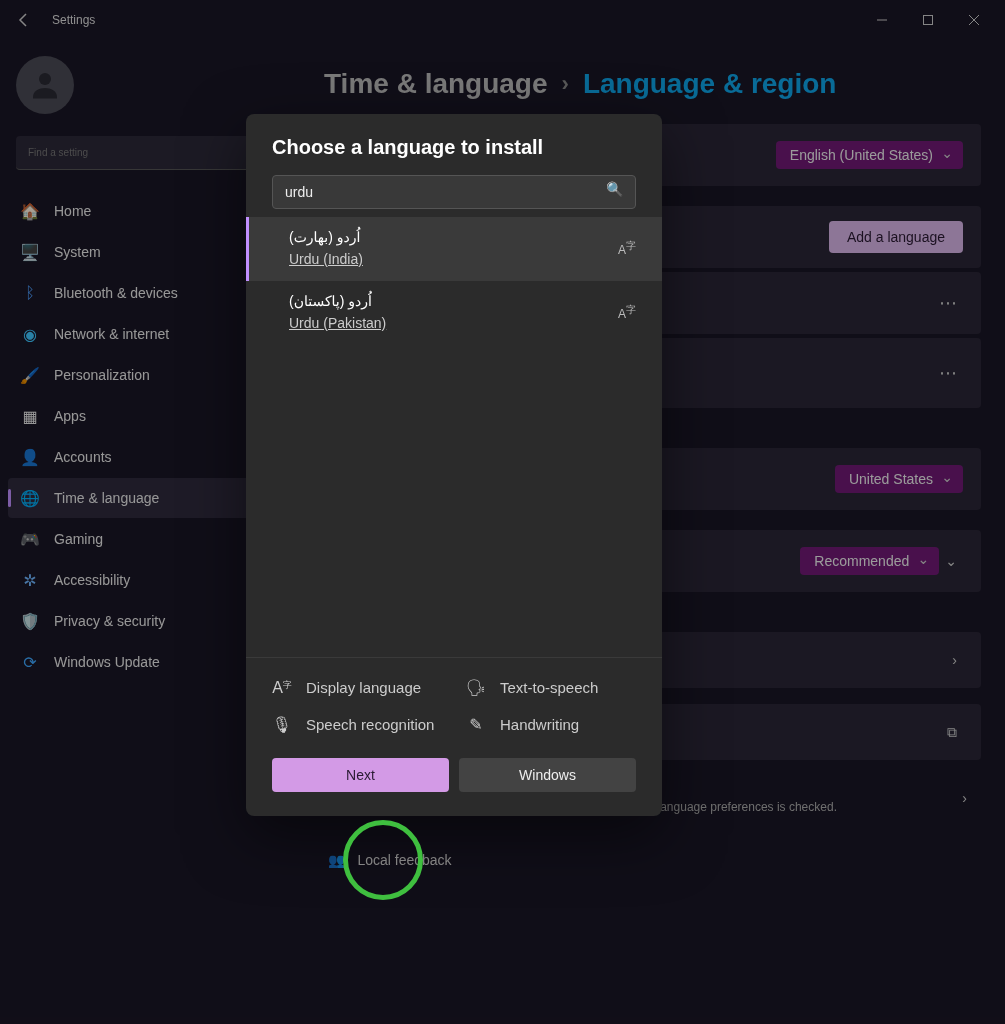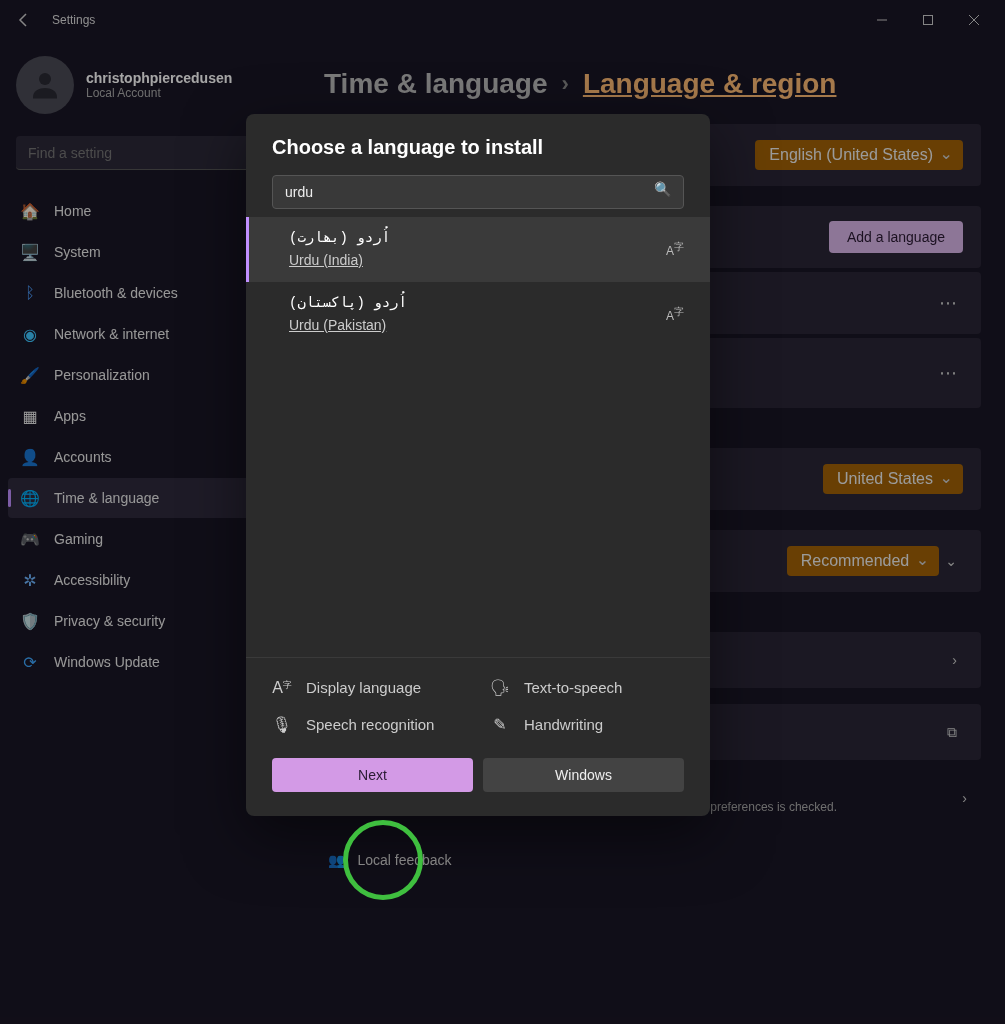--- a/index.html
+++ b/index.html
@@ -52,21 +52,21 @@
 
   .search-box {
     margin: 4px 16px 16px 16px;
     height: 34px;
     background: #2c2838;
     border: none;
     border-bottom: 1px solid #555;
     border-radius: 4px;
     padding: 0 12px;
     color:#ccc;
-    font-size:14px;
+    font-size:10px;
     width: calc(100% - 32px);
   }
 
   .nav { list-style:none; padding: 4px 4px; }
   .nav li {
     display:flex; align-items:center;
     height:40px;
     padding: 0 12px;
     margin: 1px 4px;
     border-radius:4px;
@@ -98,38 +98,38 @@
     padding: 28px 24px 0 24px;
     min-width:0;
   }
   .breadcrumb {
     display:flex; align-items:center; gap:14px;
     font-size:28px; font-weight:600;
     margin-bottom: 24px;
   }
   .breadcrumb .parent { color:#bbb; font-weight:600;}
   .breadcrumb .sep { color:#888; font-size:22px;}
-  .breadcrumb .current { color:#fdba74;text-decoration:underline; }
+  .breadcrumb .current { color:#0ea5e9; }
 
   .card {
     background: #2a2636;
     border-radius:4px;
     margin-bottom: 4px;
     padding: 14px 18px;
     display:flex;
     align-items:center;
     min-height: 62px;
   }
   .card .card-text { flex:1; }
   .card .card-sub { font-size:12px; color:#aaa; margin-top:2px;}
   .dropdown {
-    background:#a16207;
+    background:#701a75;
     border-radius:4px;
     padding: 6px 30px 6px 14px;
-    font-size:16px;
+    font-size:14px;
     color:#eee;
     position:relative;
     cursor:pointer;
   }
   .dropdown::after {
     content:"⌄";
     position:absolute; right:10px; top:4px; color:#ccc;
   }
   .pill-btn {
     background:#d9b5e8;
@@ -164,21 +164,21 @@
     background: rgba(0,0,0,0.35);
     display:flex;
     justify-content:center;
     pointer-events:none;
   }
   .modal {
     pointer-events:auto;
     position:absolute;
     top: 114px;
     left: 246px;
-    width: 464px;
+    width: 416px;
     background:#2b2b2b;
     border-radius:8px;
     box-shadow: 0 20px 60px rgba(0,0,0,0.5);
     display:flex;
     flex-direction:column;
     overflow:hidden;
   }
   .modal-header {
     padding: 22px 26px 10px 26px;
     font-size:20px;
@@ -211,21 +211,21 @@
     cursor:pointer;
     display:flex;
     align-items:center;
     border-left: 3px solid transparent;
   }
   .lang-item.selected {
     background:#3a3a3a;
     border-left: 3px solid #c18fff;
   }
   .lang-text { flex:1; }
-  .lang-native { font-size:14px; color:#fff; direction:rtl; text-align:left;font-family:Liberation Mono, monospace;}
+  .lang-native { font-size:14px; color:#fff; direction:rtl; text-align:left;}
   .lang-en { font-size:14px; color:#ccc; margin-top:6px;text-decoration:underline;}
   .lang-feat-icon { color:#bbb; font-size:12px; }
 
   .features-row {
     border-top: 1px solid #3a3a3a;
     padding: 20px 26px 20px 26px;
     display:grid;
     grid-template-columns: 1fr 1fr;
     gap: 18px 24px;
     color:#ccc;
@@ -296,24 +296,20 @@
 <div class="layout">
 
   <div class="sidebar">
     <div class="profile">
       <div class="avatar">
         <svg viewBox="0 0 24 24">
             <circle cx="12" cy="8" r="4"></circle>
             <path d="M4 20c0-4 4-6 8-6s8 2 8 6v1H4z"></path>
           </svg>
       </div>
-      <div class="profile-text">
-        <div class="profile-name">christophpiercedusen</div>
-        <div class="profile-sub">Local Account</div>
-      </div>
     </div>
     <input class="search-box" placeholder="Find a setting" style="">
     <ul class="nav">
       <li>
           <span class="nav-icon">🏠</span>
           <span>Home</span>
         </li>
       <li>
           <span class="nav-icon">🖥️</span>
           <span>System</span>

